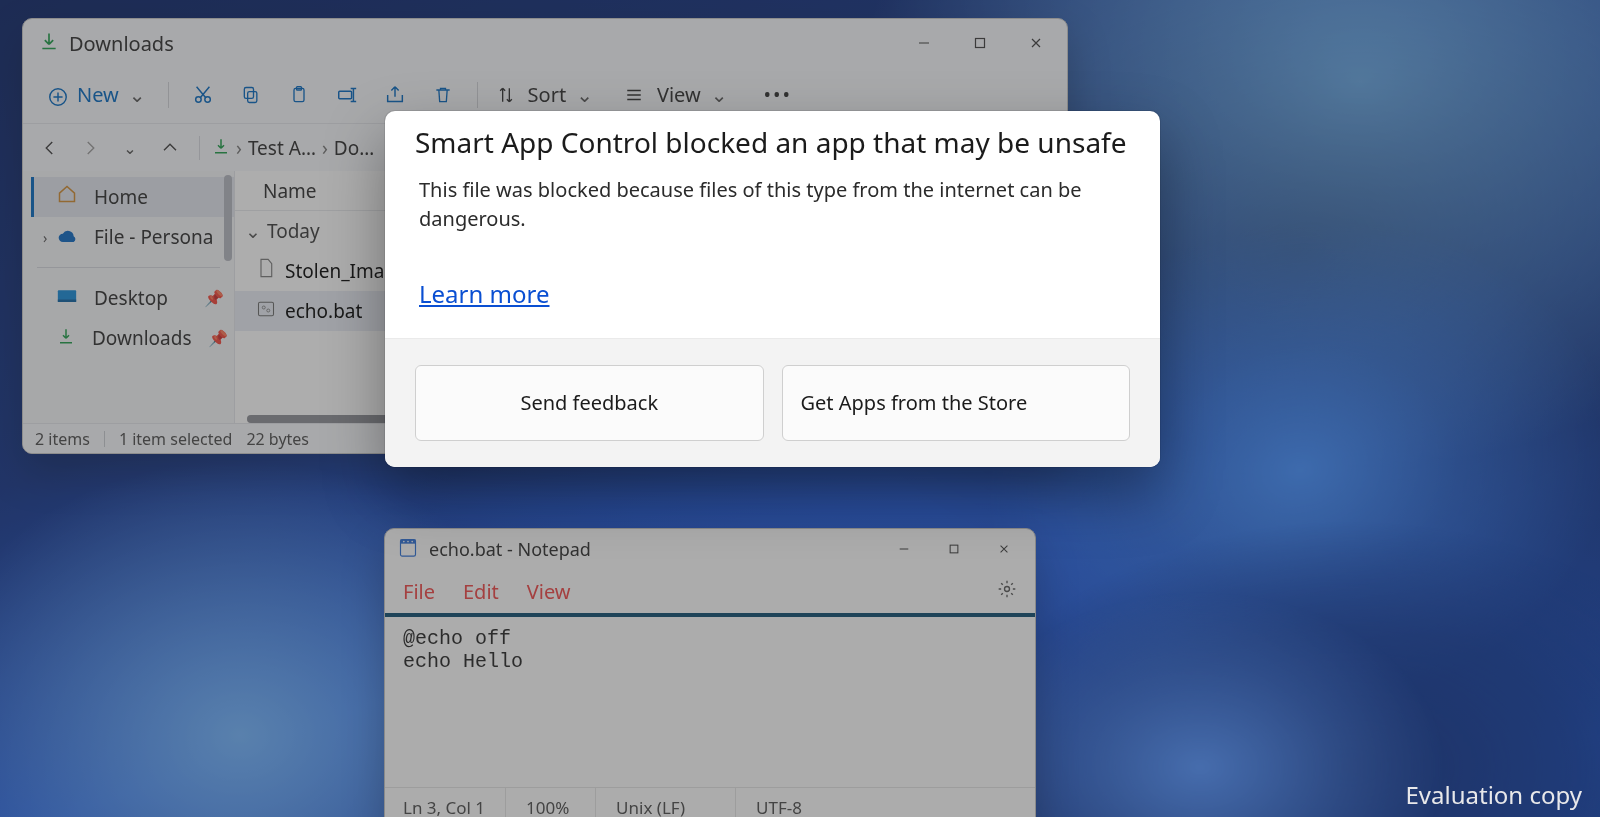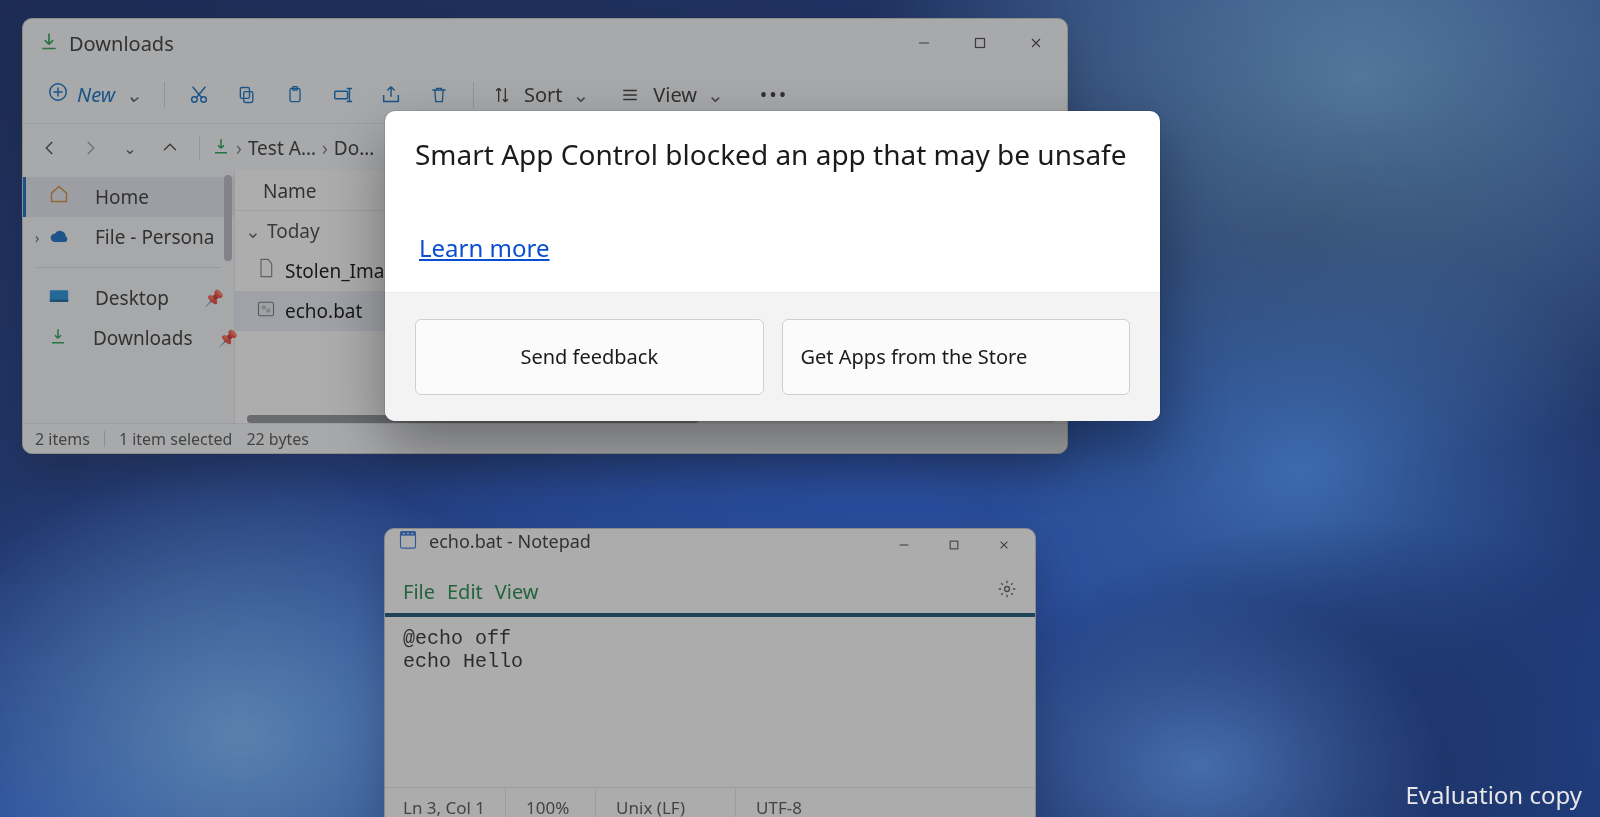--- a/index.html
+++ b/index.html
@@ -65,21 +65,21 @@
     height:48px; display:flex; align-items:center;
     padding:0 8px;
   }
   .ex-title-left { display:flex; align-items:center; gap:10px; padding-left:8px; color:#2b2b2b; font-size:20px;}
   .ex-wincontrols { margin-left:auto; display:flex; gap:10px;}
   .winbtn { width:46px; height:32px; display:flex; align-items:center; justify-content:center; color:#3b3b3b; border-radius:4px;}
   .ex-toolbar {
     height:56px; display:flex; align-items:center; gap:4px; padding:0 14px;
     border-bottom:1px solid transparent;
   }
-  .new-btn { display:flex; align-items:flex-start; gap:8px; padding:6px 10px; border-radius:6px; color:var(--accent); font-size:20px;font-style:italic;}
+  .new-btn { display:flex; align-items:flex-end; gap:8px; padding:6px 10px; border-radius:6px; color:var(--accent); font-size:20px;}
   .new-btn .caret { color:#555; margin-left:2px;}
   .tb-icon { width:44px; height:40px; display:flex; align-items:center; justify-content:center; color:var(--accent); border-radius:6px;}
   .tb-sep { width:1px; height:26px; background:#d0d2d8; margin:0 8px;}
   .tb-group { display:flex; align-items:center; gap:6px; color:#2b2b2b; font-size:20px; padding:4px 6px;}
   .tb-group .lbl { margin-left:6px;}
   .tb-caret { color:#555; margin-left:4px;}
 
   .ex-navrow {
     height:48px; display:flex; align-items:center; gap:6px;
     padding:0 10px; border-top:1px solid #e4e6ea;
@@ -87,21 +87,21 @@
   .nav-icn { width:34px; height:34px; display:flex; align-items:center; justify-content:center; color:#3a3a3a;}
   .nav-sep { width:1px; height:24px; background:#d6d8de; margin:0 6px;}
   .breadcrumb { display:flex; align-items:center; gap:6px; font-size:19px; color:#2b2b2b;}
   .bc-icn { color:#1a9c46;}
   .bc-ch { color:#777;}
 
   .ex-body { flex:1; display:flex; min-height:0;}
   .ex-nav { width:212px; background:var(--explorer-bg); border-right:1px solid #e4e6ea; padding-top:6px; position:relative;}
   .ex-scrollmark { position:absolute; right:2px; top:4px; bottom:6px; width:8px;}
   .ex-scrollthumb { position:absolute; left:0; right:0; top:0; height:86px; background:#b4b7bf; border-radius:4px;}
-  .nav-item { display:flex; align-items:center; gap:26px; height:40px; font-size:19px; color:#2b2b2b; padding-left:26px; padding-right:10px;}
+  .nav-item { display:flex; align-items:center; gap:17px; height:40px; font-size:19px; color:#2b2b2b; padding-left:26px; padding-right:10px;margin-left:8px;}
   .nav-item.selected { background:var(--nav-selected); border-left:3px solid var(--accent); padding-left:23px;}
   .nav-item .exp { position:absolute; left:12px; color:#555; font-size:14px; display:inline-flex; width:14px;}
   .nav-item.has-exp { position:relative;}
   .nav-hr { height:1px; background:#d6d8de; margin:10px 14px; }
   .pin { color:#6b6e77; font-size:16px; margin-left:auto;}
 
   .ex-list { flex:1; background:#ffffff; display:flex; flex-direction:column;}
   .list-head { display:flex; align-items:center; height:40px; border-bottom:1px solid #e7e8ec; padding-left:28px; color:#2b2b2b; font-size:19px;}
   .list-group { display:flex; align-items:center; height:40px; padding-left:10px; color:#3a3a3a; font-size:19px; gap:6px;}
   .list-row { display:flex; align-items:center; height:40px; padding-left:22px; font-size:19px; gap:10px;}
@@ -115,39 +115,39 @@
   
   .notepad {
     position:absolute; left:384px; top:528px;
     width:652px; height:300px;
     background:#fefefe;
     border:1px solid #c3c3c3;
     border-radius:10px;
     box-shadow: 0 18px 40px rgba(0,0,0,0.25);
     display:flex; flex-direction:column; overflow:hidden;
   }
-  .np-titlebar { height:40px; display:flex; align-items:flex-start; padding:0 8px 0 14px; font-size:18px; color:#2b2b2b;}
+  .np-titlebar { height:40px; display:flex; align-items:center; padding:0 8px 0 14px; font-size:18px; color:#2b2b2b;}
   .np-titlebar .np-wincontrols { margin-left:auto; display:flex; gap:4px;}
-  .np-menu { height:44px; display:flex; align-items:center; gap:12px; padding:0 18px; font-size:20px; color:#15803d;}
+  .np-menu { height:44px; display:flex; align-items:center; gap:28px; padding:0 18px; font-size:20px; color:#ef4444;}
   .np-menu .gear { margin-left:auto; color:#555;}
   .np-editor { flex:1; padding:10px 18px 4px 18px; font-family: Consolas, "Courier New", monospace; font-size:20px; color:#222; white-space:pre; border-top:4px solid #0c4a6e;}
   .np-status { height:40px; border-top:1px solid #e4e4e4; display:flex; align-items:center; font-size:17px; color:#4a4a4a; padding-left:18px; gap:0;}
   .np-status .cell { padding:0 20px; height:100%; display:flex; align-items:center; border-left:1px solid #e4e4e4;}
   .np-status .cell.first { border-left:none; padding-left:0;}
 
   
   .dialog {
     position:absolute; left:385px; top:111px;
     width:775px;
     background:#ffffff;
     border-radius:10px;
     box-shadow: 0 26px 60px rgba(0,0,0,0.36), 0 0 0 1px rgba(0,0,0,0.08);
     display:flex; flex-direction:column; overflow:hidden;
   }
-  .dlg-body { padding:24px 30px 28px 30px;}
+  .dlg-body { padding:12px 30px 28px 30px;}
   .dlg-title { font-size:28px; color:#1b1b1b; font-weight:400; margin-bottom:14px;}
   .dlg-msg { font-size:20px; color:#2b2b2b; line-height:1.45; max-width:700px; padding-left:4px;}
   .dlg-link { display:inline-block; margin-top:44px; color:#0a4fd2; font-size:24px; text-decoration:underline; padding-left:4px;}
   .dlg-footer { background:var(--dialog-footer-bg); border-top:1px solid #eaeaea; padding:26px 30px; display:flex; gap:18px;}
   .dlg-btn { flex:1; min-height:76px; border-radius:6px; display:flex; align-items:center; justify-content:center; text-align:center; font-size:20px; padding:10px 18px; border:1px solid #cfcfcf; background:#fbfbfb; color:#1b1b1b; line-height:1.3;}
   .dlg-btn.primary { background:var(--primary-button); border-color:var(--primary-button); color:#fff;}
   .dlg-btn.multi { justify-content:flex-start; text-align:center;}
 
   
   .ico-svg { width:20px; height:20px; display:inline-block;}
@@ -409,19 +409,20 @@
   </div>
 </div>
 
 <div class="dim-overlay"></div>
 
 <div class="eval-copy">Evaluation copy</div>
 
 <div class="dialog">
   <div class="dlg-body">
     <div class="dlg-title">Smart App Control blocked an app that may be unsafe</div>
+    <div class="dlg-msg">This file was blocked because files of this type from the internet can be dangerous.</div>
     <a class="dlg-link" href="#">Learn more</a>
   </div>
   <div class="dlg-footer">
     <div class="dlg-btn">Send feedback</div>
     <div class="dlg-btn multi">Get Apps from the Store</div>
   </div>
 </div>
 
 </body></html>

